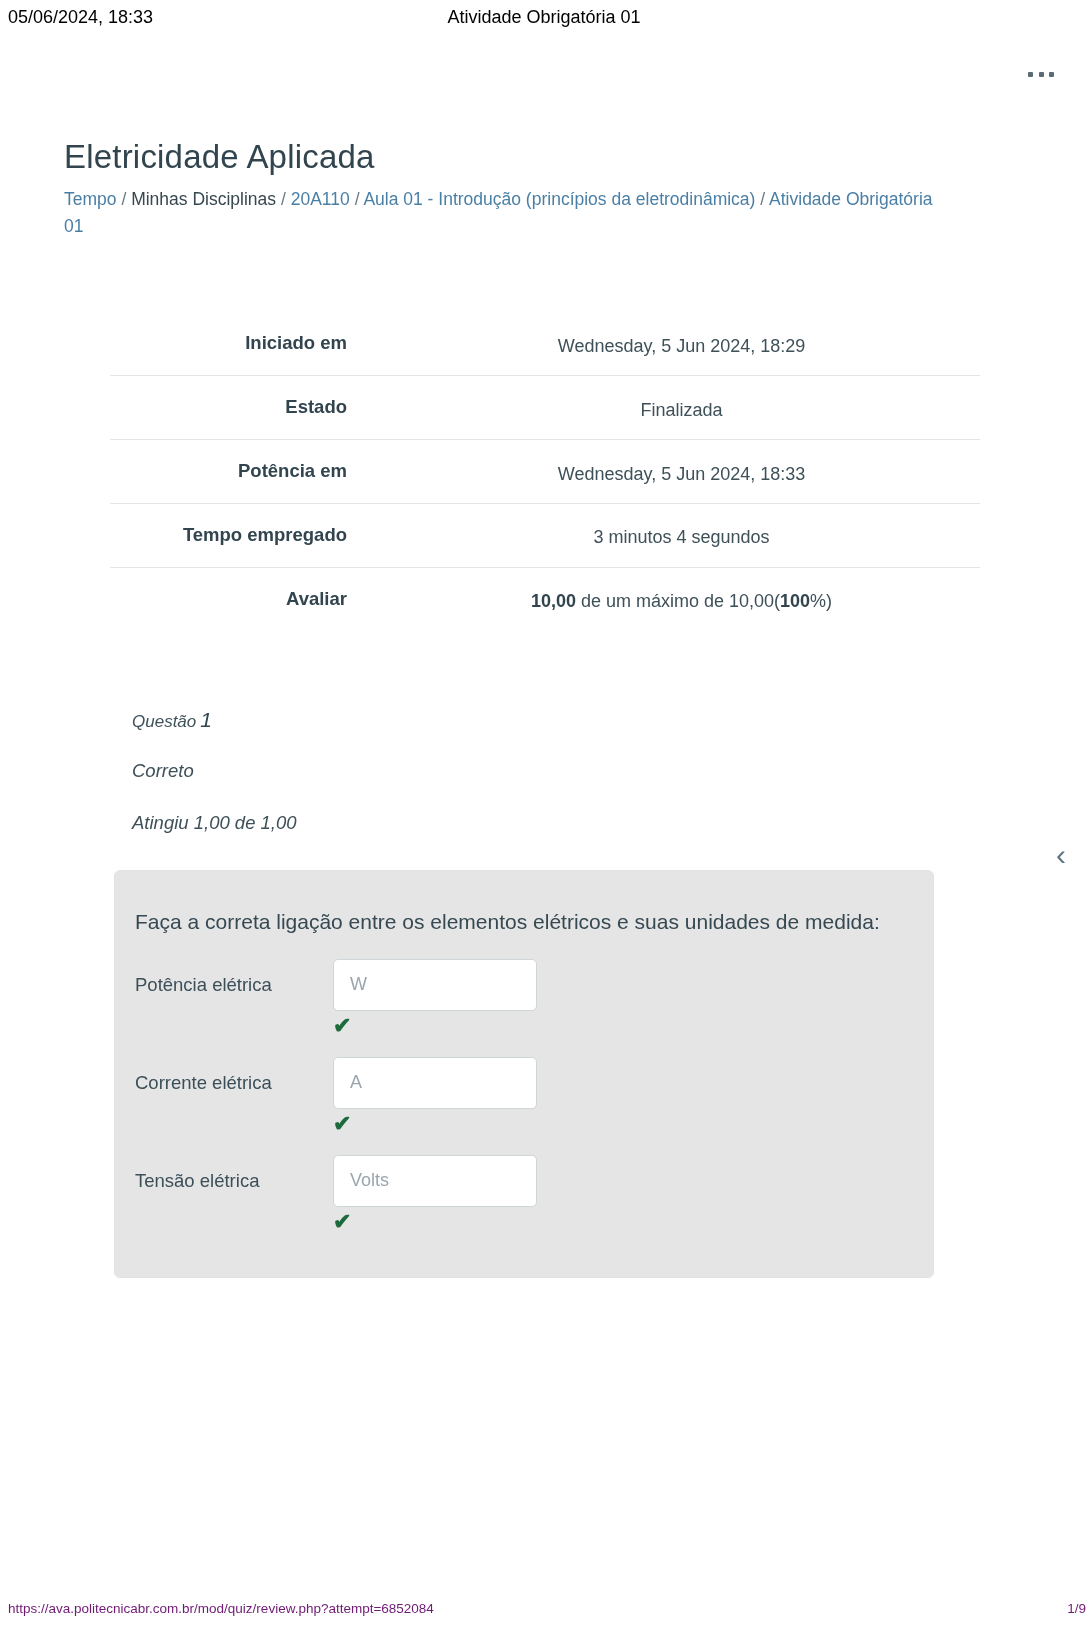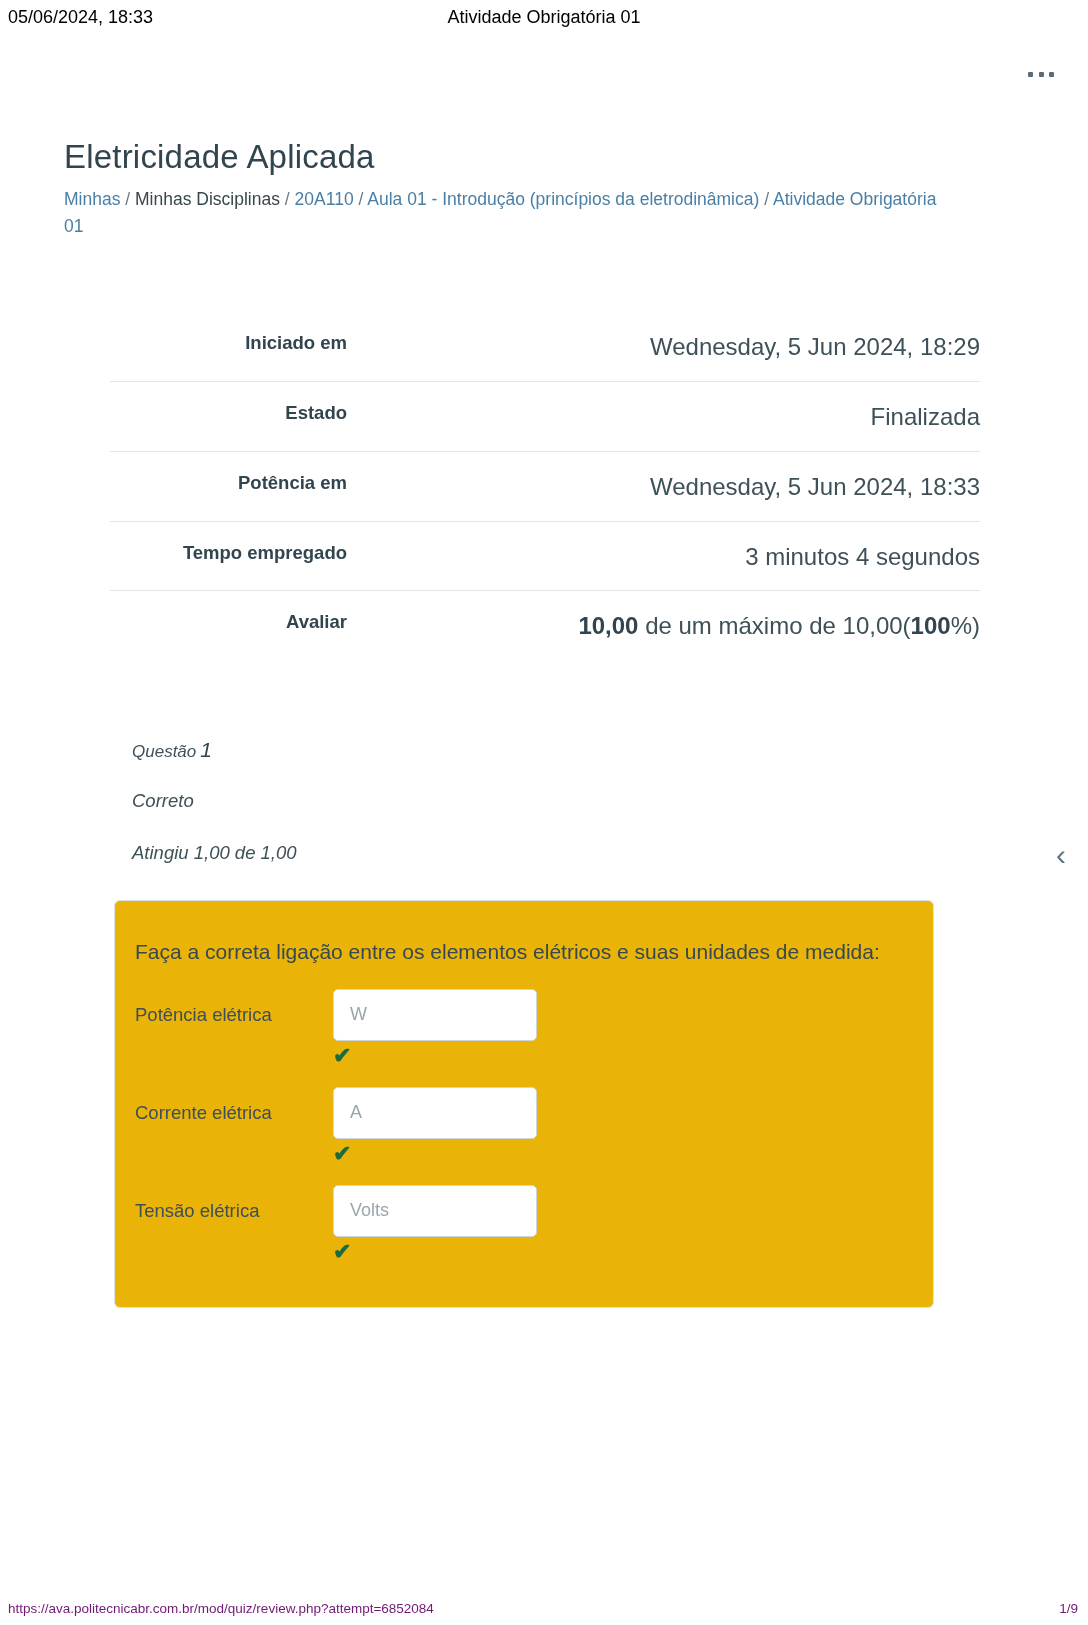--- a/index.html
+++ b/index.html
@@ -47,21 +47,21 @@
     font-size: 13.5px;
     color: #701a75;
   }
   .print-footer .pf-left {
     position: absolute;
     left: 8px;
     white-space: nowrap;
   }
   .print-footer .pf-right {
     position: absolute;
-    right: 10px;
+    right: 2px;
     white-space: nowrap;
   }
 
   
   .page {
     position: absolute;
     top: 34px; left: 0; right: 0; bottom: 34px;
     padding: 0 64px;
   }
 
@@ -118,24 +118,24 @@
     text-align: right;
     vertical-align: top;
     padding: 18px 18px 18px 0;
     width: 255px;
     font-size: 18.5px;
     font-weight: bold;
     color: #32454f;
     line-height: 1.45;
   }
   .summary td {
-    text-align: right;
+    text-align: center;
     vertical-align: bottom;
     padding: 18px 0 16px 18px;
-    font-size: 24px;
+    font-size: 18px;
     font-weight: 400;
     color: #3e5058;
     line-height: 1.45;
   }
   .summary td b { font-weight: bold; color: #32454f; }
 
   
   .question-head {
     margin-top: 78px;
     margin-left: 68px;
@@ -173,21 +173,21 @@
   }
 
   
   .answer-card {
     margin-top: 36px;
     margin-left: 50px;
     width: 820px;
     border: 1px solid #e0e3e5;
     border-radius: 6px;
     padding: 34px 24px 40px 20px;
-    background: #eab308;
+    background: #e5e5e5;
   }
   .q-text {
     font-size: 21px;
     line-height: 1.6;
     color: #364952;
     max-width: 790px;
     margin: 0 0 20px 0;
   }
 
   .match-row {
@@ -238,21 +238,21 @@
 
   <div class="kebab">
     <span></span>
       <span></span>
       <span></span>
   </div>
 
   <h1 class="course-title">Eletricidade Aplicada</h1>
 
   <div class="breadcrumb">
-    <a href="#">Minhas</a>
+    <a href="#">Tempo</a>
     <span class="sep">/</span>
     <span class="plain">Minhas Disciplinas</span>
     <span class="sep">/</span>
     <a href="#">20A110</a>
     <span class="sep">/</span>
     <a href="#">Aula 01 - Introdução (princípios da eletrodinâmica)</a>
     <span class="sep">/</span>
     <a href="#">Atividade Obrigatória 01</a>
   </div>
 

